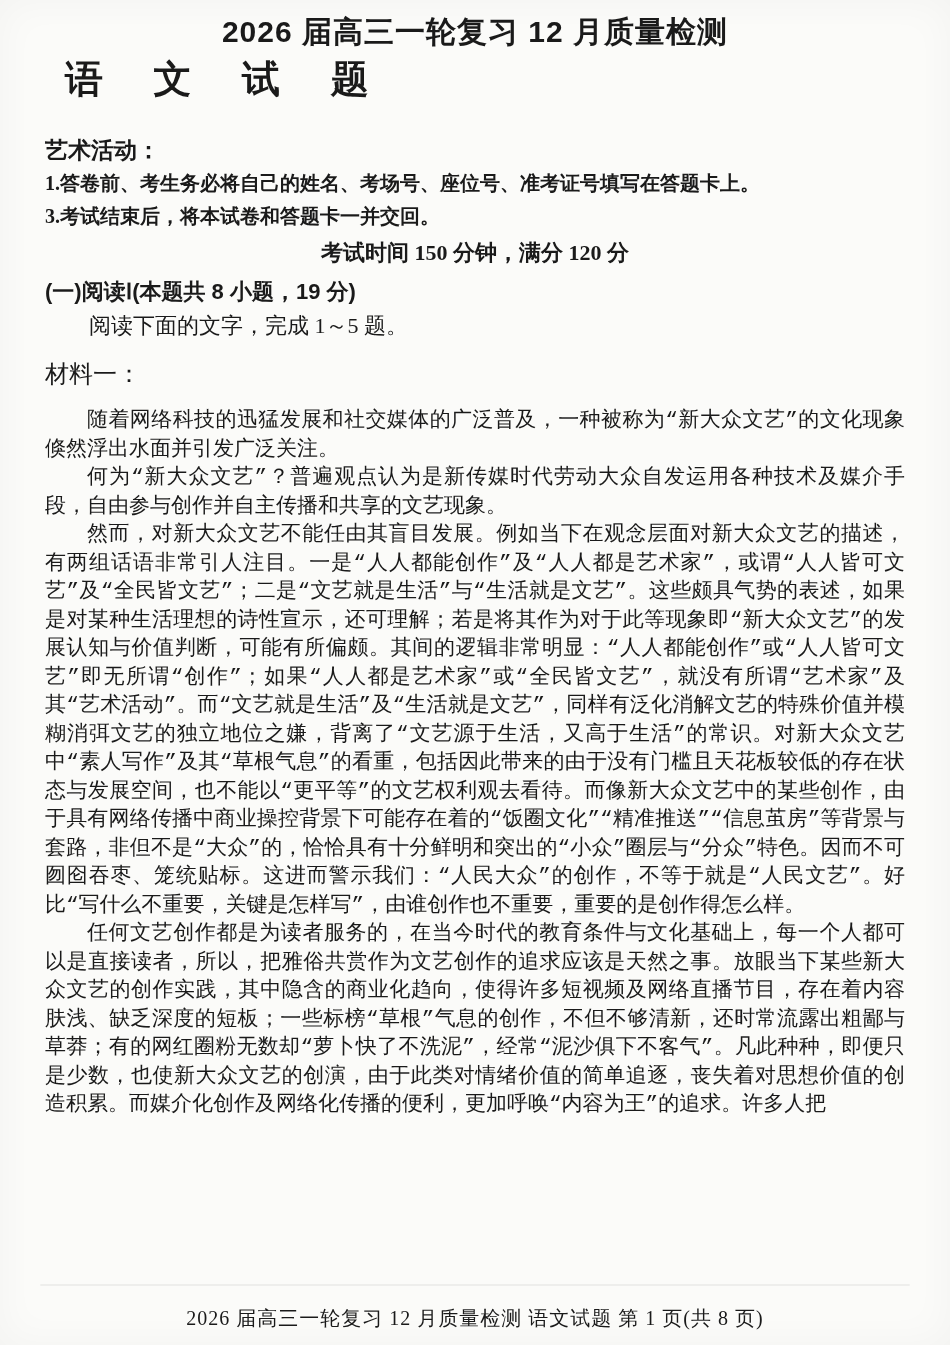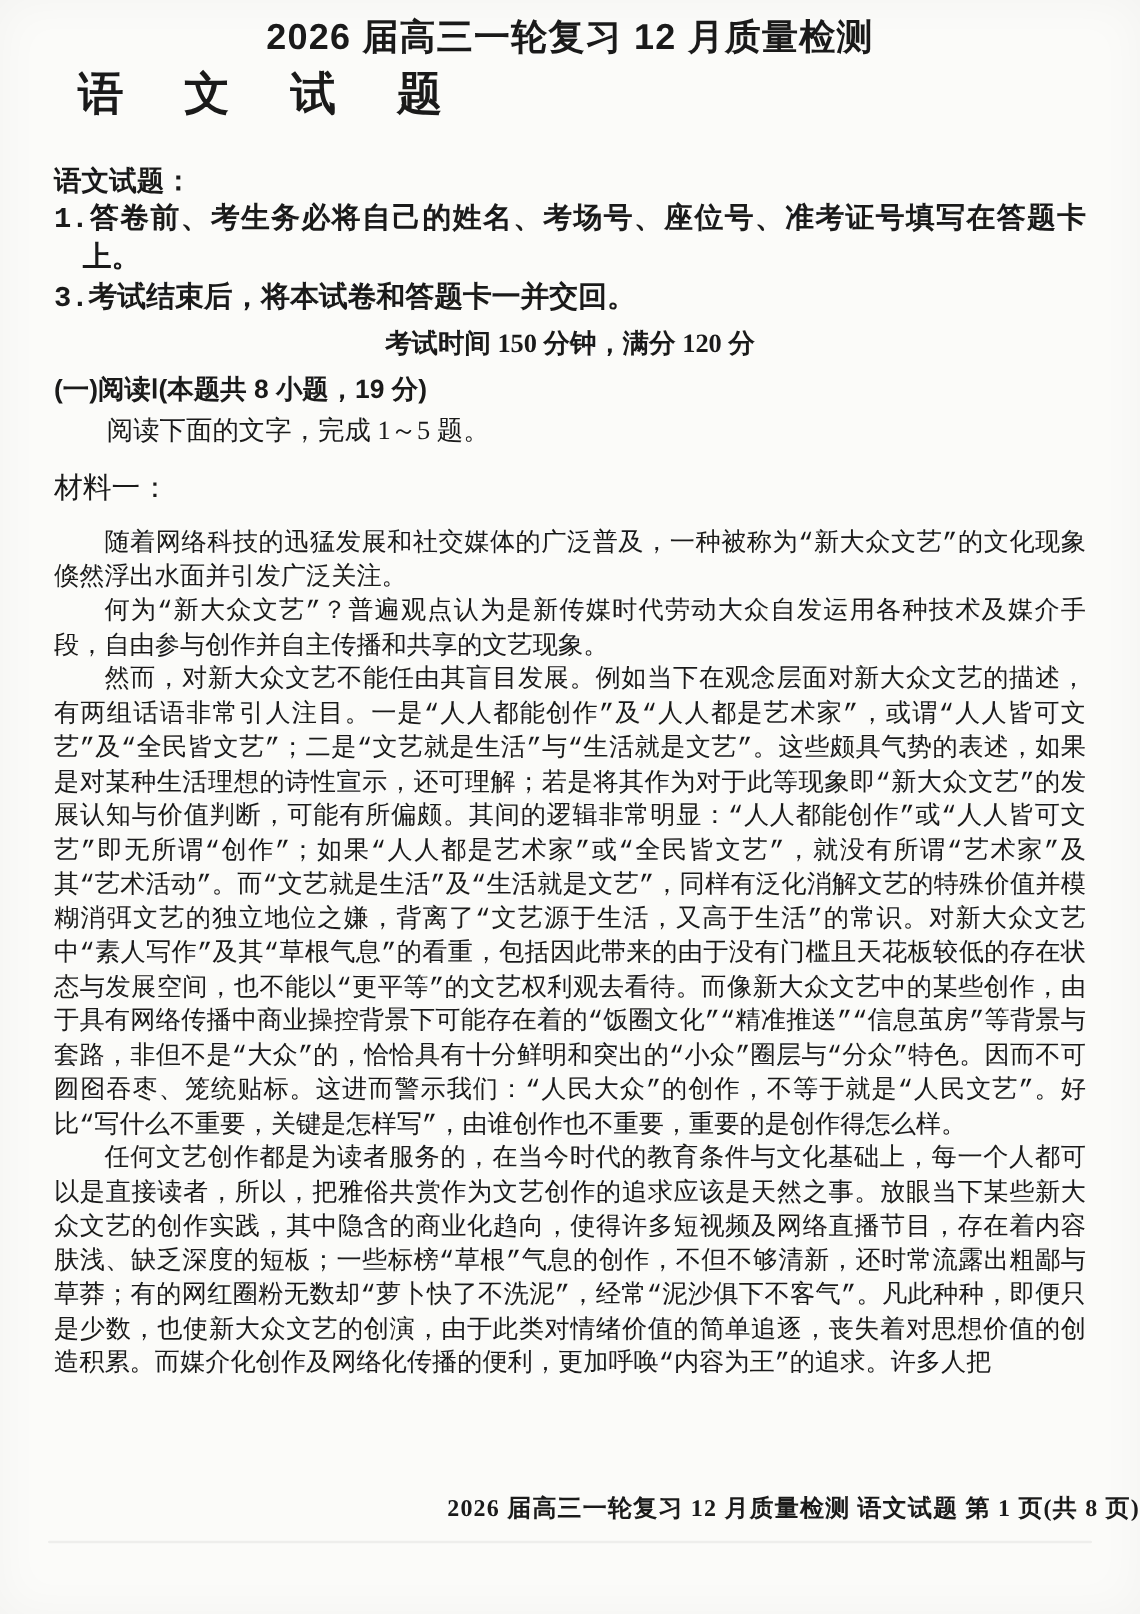--- a/index.html
+++ b/index.html
@@ -38,23 +38,23 @@
     margin: 2px 0 0 0;
   }
   .notice { margin-top: 30px; }
   .notice-heading {
     font-family: "Liberation Sans", sans-serif;
     font-weight: 700;
     font-size: 23px;
     line-height: 33px;
   }
   .notice-item {
-    font-family: Liberation Mono, monospace;
+    font-family: Liberation Serif, serif;
     font-weight: 600;
-    font-size: 24px;
+    font-size: 20px;
     line-height: 33px;
     text-align: justify;
     padding-left: 1em;
     text-indent: -1em;
   }
   .exam-time {
     text-align: center;
     font-weight: 700;
     font-size: 22px;
     line-height: 33px;
@@ -91,23 +91,23 @@
   .body-text p {
     margin: 0;
     font-size: 21px;
     line-height: 28.5px;
     text-align: justify;
     text-indent: 2em;
   }
   .footer {
     position: absolute;
     left: 0; right: 0;
-    top: 1243px;
-    text-align: right;
-    font-weight: 700;
+    top: 1305px;
+    text-align: center;
+    font-weight: 400;
     font-size: 20px;
     letter-spacing: 1px;
   }
   .scan-artifact {
     position: absolute;
     left: 40px; right: 40px;
     top: 1284px;
     height: 2px;
     background: rgba(0,0,0,0.05);
     border-radius: 1px;
@@ -115,21 +115,21 @@
 </style>
 </head>
 <body>
 
 <div class="page">
 
   <div class="title1">2026 届高三一轮复习 12 月质量检测</div>
   <div class="title2">语 文 试 题</div>
 
   <div class="notice">
-    <div class="notice-heading">语文试题：</div>
+    <div class="notice-heading">艺术活动：</div>
     <div class="notice-item">1.答卷前、考生务必将自己的姓名、考场号、座位号、准考证号填写在答题卡上。</div>
     <div class="notice-item">3.考试结束后，将本试卷和答题卡一并交回。</div>
     <div class="exam-time">考试时间 150 分钟，满分 120 分</div>
   </div>
 
   <div class="sub-heading">(一)阅读Ⅰ(本题共 8 小题，19 分)</div>
   <div class="instruction">阅读下面的文字，完成 1～5 题。</div>
   <div class="material-label">材料一：</div>
 
   <div class="body-text">

